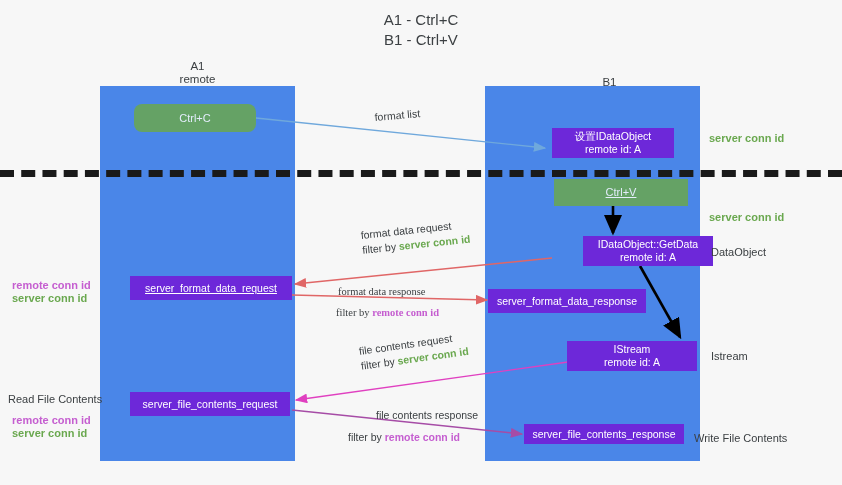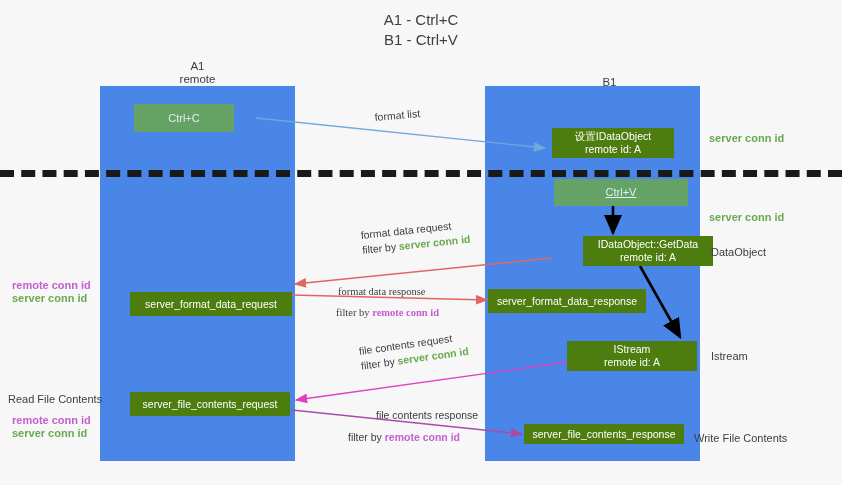--- a/index.html
+++ b/index.html
@@ -29,21 +29,21 @@
 
   
   .box{
     display:flex;flex-direction:column;align-items:center;justify-content:center;
     color:#ffffff;text-align:center;line-height:13px;
     box-sizing:border-box;
   }
   .box .l1{display:block;}
   .box .l2{display:block;}
   .green{background:#6aa84f;opacity:.85;}
-  .orange{background:#4d7c0f;text-align:center;}
+  .orange{background:#6d28d9;text-align:center;}
   .fs11{font-size:11px;}
   .fs10{font-size:10.5px;}
 
   
   .divider{
     left:0;top:170px;width:842px;height:0;
     border-top:7px dashed #1a1a1a;
   }
 
   
@@ -109,21 +109,21 @@
 
     <line x1="640" y1="266" x2="680" y2="337" stroke="#000000" stroke-width="2.6" marker-end="url(#ah-black)"></line>
 
     <line x1="568" y1="362" x2="296" y2="400" stroke="#e040c0" stroke-width="1.4" marker-end="url(#ah-magenta)"></line>
 
     <line x1="292" y1="410" x2="522" y2="434" stroke="#a64ca6" stroke-width="1.4" marker-end="url(#ah-purple)"></line>
   </svg>
 
   <div class="abs divider"></div>
 
-  <div class="abs box green fs11" style="left:134px;top:104px;width:100px;height:28px;">
+  <div class="abs box green fs11" style="left:134px;top:104px;width:122px;height:28px;border-radius:8px;">
     <span class="l1">Ctrl+C</span>
   </div>
 
   <div class="abs box orange fs10" style="left:552px;top:128px;width:122px;height:30px;">
     <span class="l1">设置IDataObject</span>
     <span class="l2">remote id: A</span>
   </div>
 
   <div class="abs box green fs11" style="left:554px;top:179px;width:134px;height:27px;text-decoration:underline;">
     <span class="l1">Ctrl+V</span>
@@ -132,21 +132,21 @@
   <div class="abs box orange fs10" style="left:551px;top:236px;width:130px;height:30px;margin-left:32px;">
     <span class="l1">IDataObject::GetData</span>
     <span class="l2">remote id: A</span>
   </div>
 
   <div class="abs box orange fs10" style="left:567px;top:341px;width:130px;height:30px;">
     <span class="l1">IStream</span>
     <span class="l2">remote id: A</span>
   </div>
 
-  <div class="abs box orange fs10" style="left:130px;top:292px;width:162px;height:24px;">
+  <div class="abs box orange fs10" style="left:130px;top:276px;width:162px;height:24px;text-decoration:underline;">
     <span class="l1">server_format_data_request</span>
   </div>
 
   <div class="abs box orange fs10" style="left:488px;top:289px;width:158px;height:24px;">
     <span class="l1">server_format_data_response</span>
   </div>
 
   <div class="abs box orange fs10" style="left:130px;top:392px;width:160px;height:24px;">
     <span class="l1">server_file_contents_request</span>
   </div>

